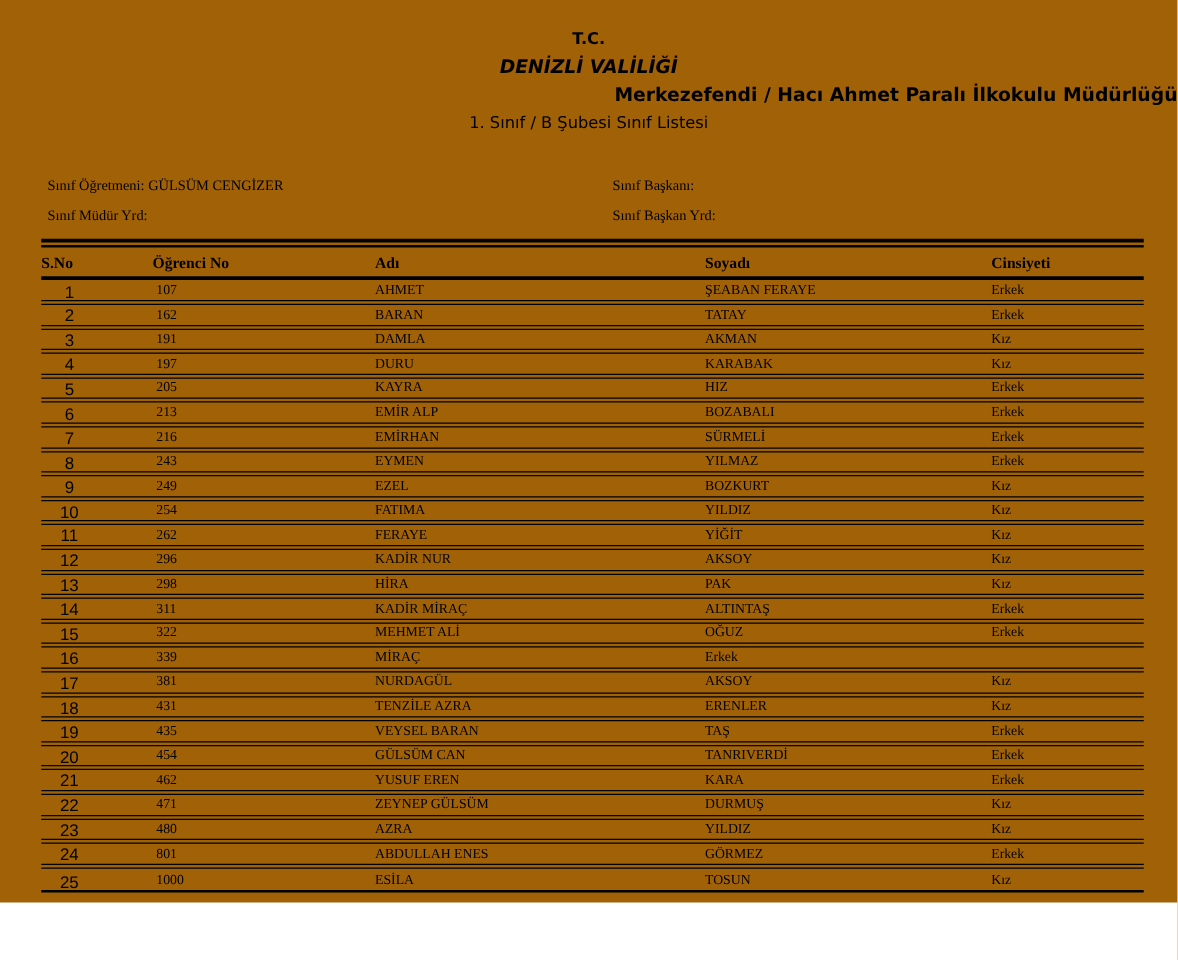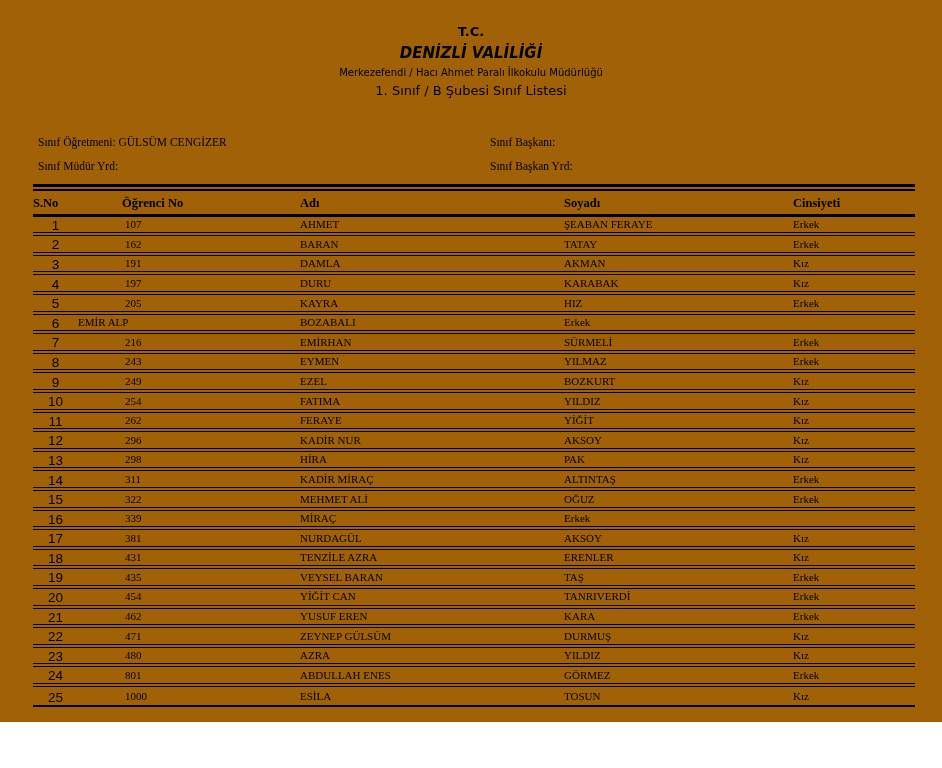--- a/index.html
+++ b/index.html
@@ -9,21 +9,21 @@
     color: #000000;
     font-family: "Liberation Serif", serif;
     overflow: hidden;
   }
   .page { position: relative; width: 942px; height: 722px; background: #a16207; }
 
   
   .doc-header { text-align: center; padding-top: 22px; font-family: "DejaVu Sans", sans-serif; }
   .doc-header .h-tc       { font-size: 13px; font-weight: bold; line-height: 1.55; }
   .doc-header .h-city     { font-size: 15px; font-weight: bold; line-height: 1.55; font-style: italic; }
-  .doc-header .h-school   { font-size: 10px; font-weight: normal; line-height: 1.55; }
+  .doc-header .h-school   { font-size: 15px; font-weight: bold; line-height: 1.55; text-align: right; }
   .doc-header .h-list     { font-size: 13px; font-weight: normal; line-height: 1.6; }
 
   
   .info-block { margin: 34px 27px 0 38px; font-size: 11.5px; }
   .info-row { display: flex; margin-bottom: 12px; }
   .info-cell-left  { width: 452px; }
   .info-cell-right { flex: 1; }
 
   
   .double-rule {
@@ -147,20 +147,21 @@
   <div class="t-grid t-row">
     <div class="cell-sno">5</div>
     <div class="cell-no">205</div>
     <div>KAYRA</div>
     <div>HIZ</div>
     <div>Erkek</div>
   </div>
 
   <div class="t-grid t-row">
     <div class="cell-sno">6</div>
+    <div class="cell-no">213</div>
     <div>EMİR ALP</div>
     <div>BOZABALI</div>
     <div>Erkek</div>
   </div>
 
   <div class="t-grid t-row">
     <div class="cell-sno">7</div>
     <div class="cell-no">216</div>
     <div>EMİRHAN</div>
     <div>SÜRMELİ</div>
@@ -258,21 +259,21 @@
     <div class="cell-sno">19</div>
     <div class="cell-no">435</div>
     <div>VEYSEL BARAN</div>
     <div>TAŞ</div>
     <div>Erkek</div>
   </div>
 
   <div class="t-grid t-row">
     <div class="cell-sno">20</div>
     <div class="cell-no">454</div>
-    <div>YİĞİT CAN</div>
+    <div>GÜLSÜM CAN</div>
     <div>TANRIVERDİ</div>
     <div>Erkek</div>
   </div>
 
   <div class="t-grid t-row">
     <div class="cell-sno">21</div>
     <div class="cell-no">462</div>
     <div>YUSUF EREN</div>
     <div>KARA</div>
     <div>Erkek</div>

